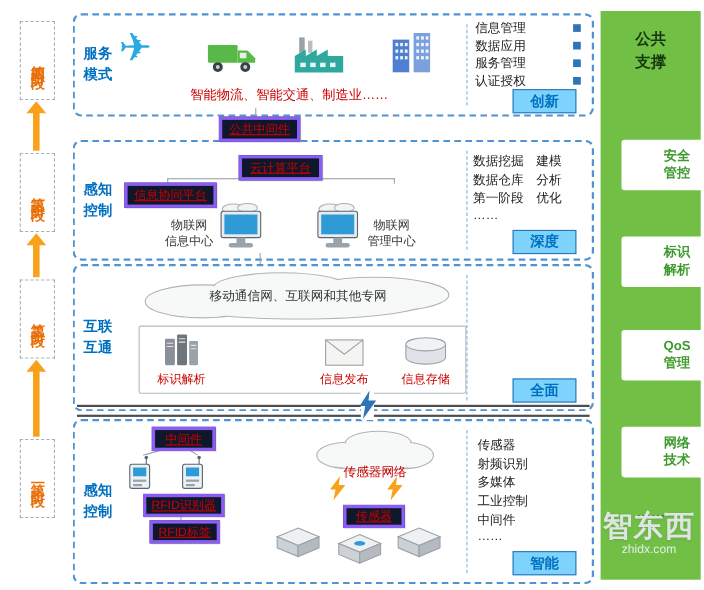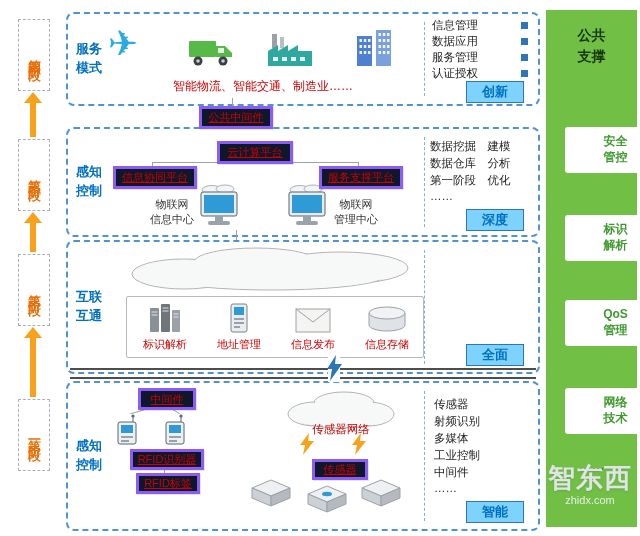--- a/index.html
+++ b/index.html
@@ -168,21 +168,20 @@
 
   <div class="layer" style="top:127px;height:106px;">
     <div class="layer-title">感知控制</div>
     <div class="vsep"></div>
     <div class="tag" style="left:149px;top:12px;width:70px;height:17px;">云计算平台</div>
     <div class="cline" style="left:184px;top:29px;width:1px;height:5px;"></div>
     <div class="cline" style="left:84px;top:33px;width:207px;height:1px;"></div>
     <div class="cline" style="left:84px;top:33px;width:1px;height:5px;"></div>
     <div class="cline" style="left:290px;top:33px;width:1px;height:5px;"></div>
     <div class="tag" style="left:45px;top:37px;width:78px;height:17px;">信息协同平台</div>
-    <div class="tag" style="left:251px;top:37px;width:78px;height:17px;">服务支撑平台</div>
     <div style="position:absolute;left:128px;top:54px;">
       <svg width="46" height="47" viewBox="0 0 46 47">
         <g fill="#f2f4f5" stroke="#aab3ba">
             <ellipse cx="16" cy="7" rx="10" ry="4.5"></ellipse>
             <ellipse cx="29" cy="6" rx="9" ry="4"></ellipse>
           </g>
         <rect x="5" y="9" width="36" height="24" rx="2" fill="#e9ebed" stroke="#5a6570"></rect>
         <rect x="8" y="12" width="30" height="18" fill="#2e9bd6"></rect>
         <rect x="19" y="33" width="8" height="5" fill="#9aa2aa"></rect>
         <rect x="12" y="38" width="22" height="4" rx="2" fill="#9aa2aa"></rect>
@@ -226,51 +225,40 @@
           <ellipse cx="216" cy="22" rx="68" ry="16"></ellipse>
             <ellipse cx="148" cy="30" rx="112" ry="14"></ellipse>
         </g>
         <g fill="#f7f8f8">
           <ellipse cx="60" cy="28" rx="51" ry="14"></ellipse>
             <ellipse cx="132" cy="16" rx="61" ry="13"></ellipse>
           <ellipse cx="216" cy="22" rx="67" ry="15"></ellipse>
             <ellipse cx="148" cy="30" rx="111" ry="13"></ellipse>
         </g>
       </svg>
+      <div class="cloud-text" style="left:0;right:0;top:16px;">移动通信网、互联网和其他专网</div>
     </div>
     <div style="position:absolute;left:58px;top:54px;width:296px;height:60px;border:1px solid #b3bac2;border-radius:2px;">
       <div class="node" style="left:2px;">
         <div class="nicon">
           <svg width="34" height="30" viewBox="0 0 34 30">
             <rect x="2" y="5" width="9" height="24" rx="1" fill="#8a9097"></rect>
             <rect x="13" y="1" width="9" height="28" rx="1" fill="#6e757c"></rect>
             <rect x="24" y="7" width="8" height="22" rx="1" fill="#9aa1a8"></rect>
             <g stroke="#dfe3e7" stroke-width="1">
               <line x1="3.5" y1="9" x2="9.5" y2="9"></line>
                 <line x1="3.5" y1="12" x2="9.5" y2="12"></line>
               <line x1="14.5" y1="5" x2="20.5" y2="5"></line>
                 <line x1="14.5" y1="8" x2="20.5" y2="8"></line>
               <line x1="25.5" y1="11" x2="30.5" y2="11"></line>
                 <line x1="25.5" y1="14" x2="30.5" y2="14"></line>
             </g>
           </svg>
         </div>
         <div class="node-label">标识解析</div>
-      </div>
-      <div class="node" style="left:76px;">
-        <div class="nicon">
-          <svg width="30" height="30" viewBox="0 0 30 30">
-            <rect x="7" y="1" width="16" height="28" rx="2" fill="#e9edf0" stroke="#7a838c"></rect>
-            <rect x="10" y="4" width="10" height="8" fill="#2e9bd6"></rect>
-            <rect x="10" y="15" width="10" height="2" fill="#99a2aa"></rect>
-            <rect x="10" y="19" width="10" height="2" fill="#99a2aa"></rect>
-            <rect x="10" y="23" width="6" height="2" fill="#99a2aa"></rect>
-          </svg>
-        </div>
-        <div class="node-label">地址管理</div>
       </div>
       <div class="node" style="left:150px;">
         <div class="nicon">
           <svg width="36" height="25" viewBox="0 0 36 25">
             <rect x="1" y="1" width="34" height="23" fill="#f4f4f2" stroke="#a0a0a0"></rect>
             <path d="M1 1l17 13L35 1" fill="none" stroke="#a0a0a0"></path>
           </svg>
         </div>
         <div class="node-label">信息发布</div>
       </div>

